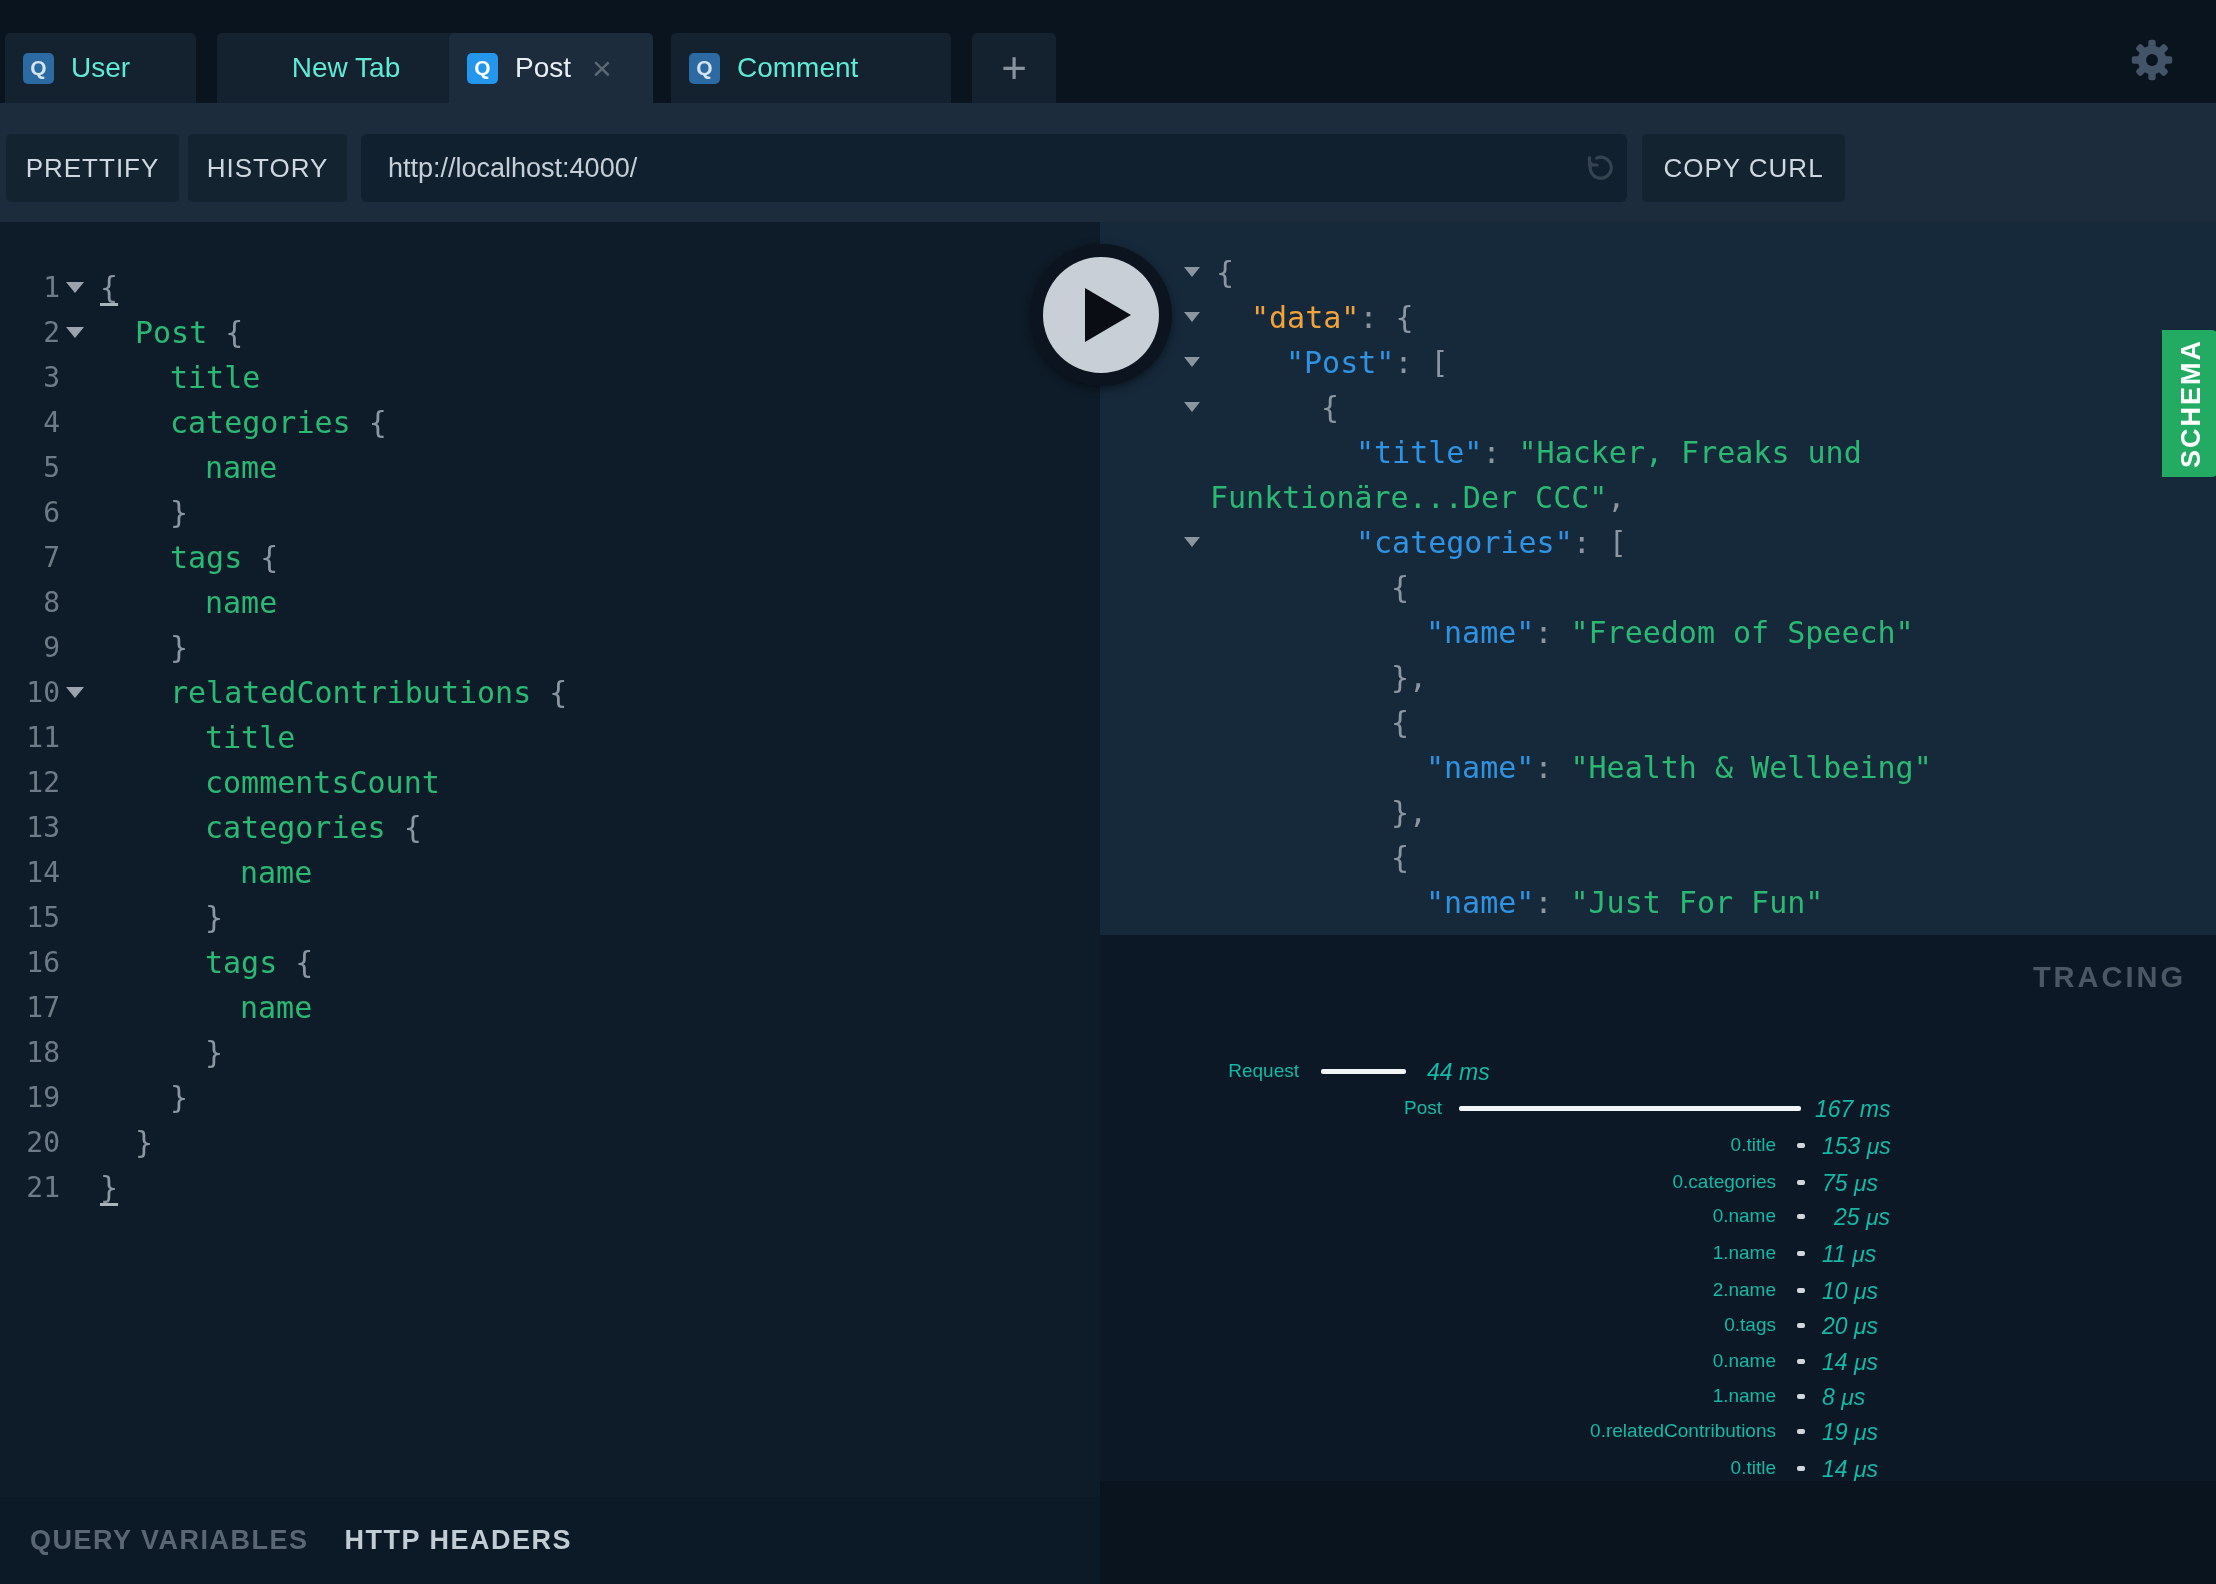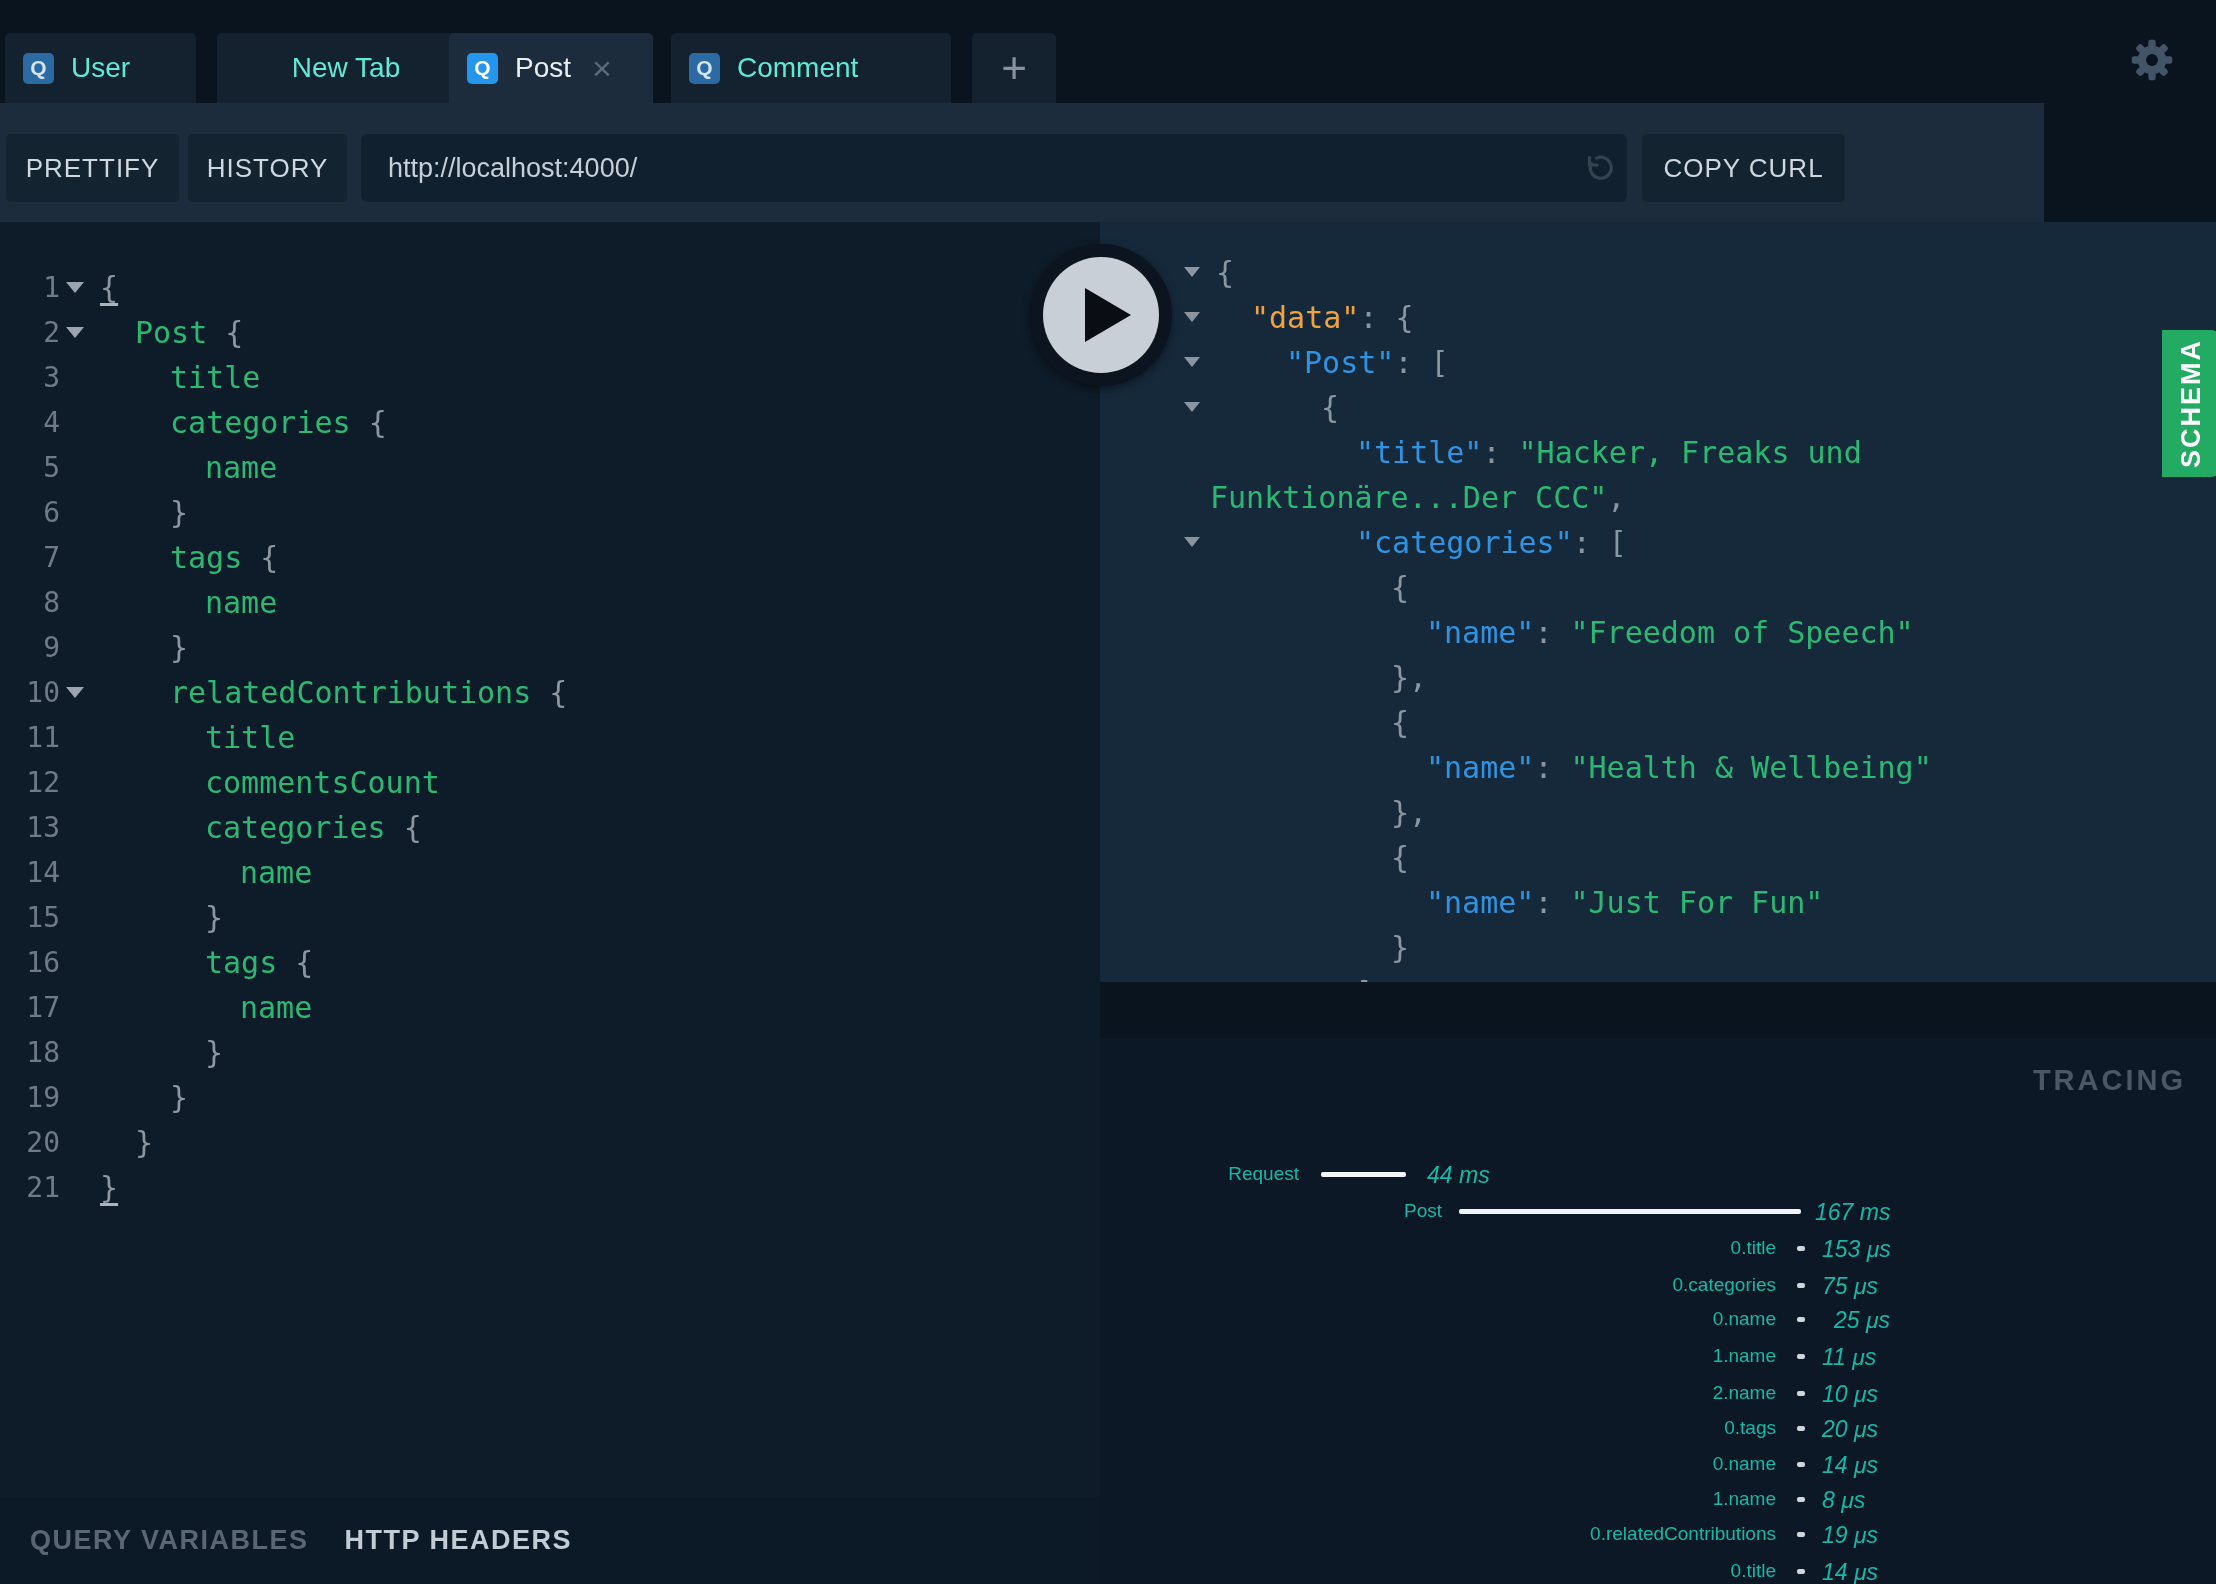--- a/index.html
+++ b/index.html
@@ -26,21 +26,21 @@
   }
   .tab.active .badge{background:#2496ec;color:#ffffff;}
   .tab .close{font-size:34px;color:#5c6a77;line-height:1;margin-left:4px;}
   .plus-tab{
     position:absolute;left:972px;top:33px;width:84px;height:70px;border-radius:5px 5px 0 0;
     background:#14212f;display:flex;align-items:center;justify-content:center;
     color:#87929d;font-size:44px;font-weight:300;cursor:pointer;
   }
   .gear{position:absolute;left:2129px;top:37px;width:46px;height:46px;cursor:pointer;}
   
-  .toolbar{position:absolute;left:0;top:103px;width:2044px;height:119px;background:#1c2c3c;}
+  .toolbar{position:absolute;left:0;top:103px;width:2216px;height:119px;background:#1c2c3c;}
   .tbtn{
     position:absolute;top:31px;height:68px;background:#142330;border:none;border-radius:5px;
     color:#cfd8e0;font-family:"Liberation Sans",sans-serif;font-size:26px;letter-spacing:1px;
     display:flex;align-items:center;justify-content:center;cursor:pointer;padding:0;
   }
   .urlwrap{position:absolute;left:361px;top:31px;width:1266px;height:68px;background:#10202e;border-radius:6px;}
   .url{
     position:absolute;left:0;top:0;width:100%;height:100%;background:transparent;border:none;outline:none;
     color:#c6cfd7;font-size:27px;font-family:"Liberation Sans",sans-serif;padding:0 60px 0 27px;box-sizing:border-box;
   }
@@ -70,21 +70,21 @@
   .play .tri{width:0;height:0;border-top:27px solid transparent;border-bottom:27px solid transparent;
     border-left:46px solid #0a0e14;margin-left:14px;}
   
   .schema-tab{
     position:absolute;left:2162px;top:330px;width:58px;height:147px;background:#23ab63;border-radius:9px 0 0 9px;
     display:flex;align-items:center;justify-content:center;z-index:15;cursor:pointer;
     color:#ffffff;font-size:27px;font-weight:bold;letter-spacing:2px;
     writing-mode:vertical-rl;transform:rotate(180deg);
   }
   
-  .tracing{position:absolute;left:1100px;top:1038px;width:1116px;height:546px;background:#0d1826;overflow:hidden;}
+  .tracing{position:absolute;left:1100px;top:935px;width:1116px;height:546px;background:#0d1826;overflow:hidden;}
   .tracing-title{position:absolute;right:30px;top:26px;color:#4b5864;font-size:29px;font-weight:bold;letter-spacing:3px;cursor:pointer;}
   .trow{position:absolute;left:0;width:100%;height:30px;}
   .trow .tlabel{position:absolute;top:0;color:#14b8a6;font-size:19px;line-height:30px;white-space:nowrap;}
   .trow .tvalue{position:absolute;top:3px;color:#14b8a6;font-size:23px;line-height:26px;white-space:nowrap;font-style:italic;}
   .trow .tbar{position:absolute;top:13px;height:5px;background:#f2f5f7;border-radius:2px;}
   .trow .ttick{position:absolute;top:13px;width:8px;height:5px;background:#cfd6dc;border-radius:2px;}
   .hscroll{position:absolute;left:345px;top:596px;width:771px;height:6px;background:#b3bcc4;border-radius:3px;cursor:pointer;}
   
   .bottom-bar{position:absolute;left:0;top:1497px;width:1100px;height:87px;background:#0c1926;display:flex;align-items:center;}
   .bottom-bar .qv{margin-left:30px;color:#5a6672;font-size:27px;font-weight:bold;letter-spacing:1.5px;cursor:pointer;}

